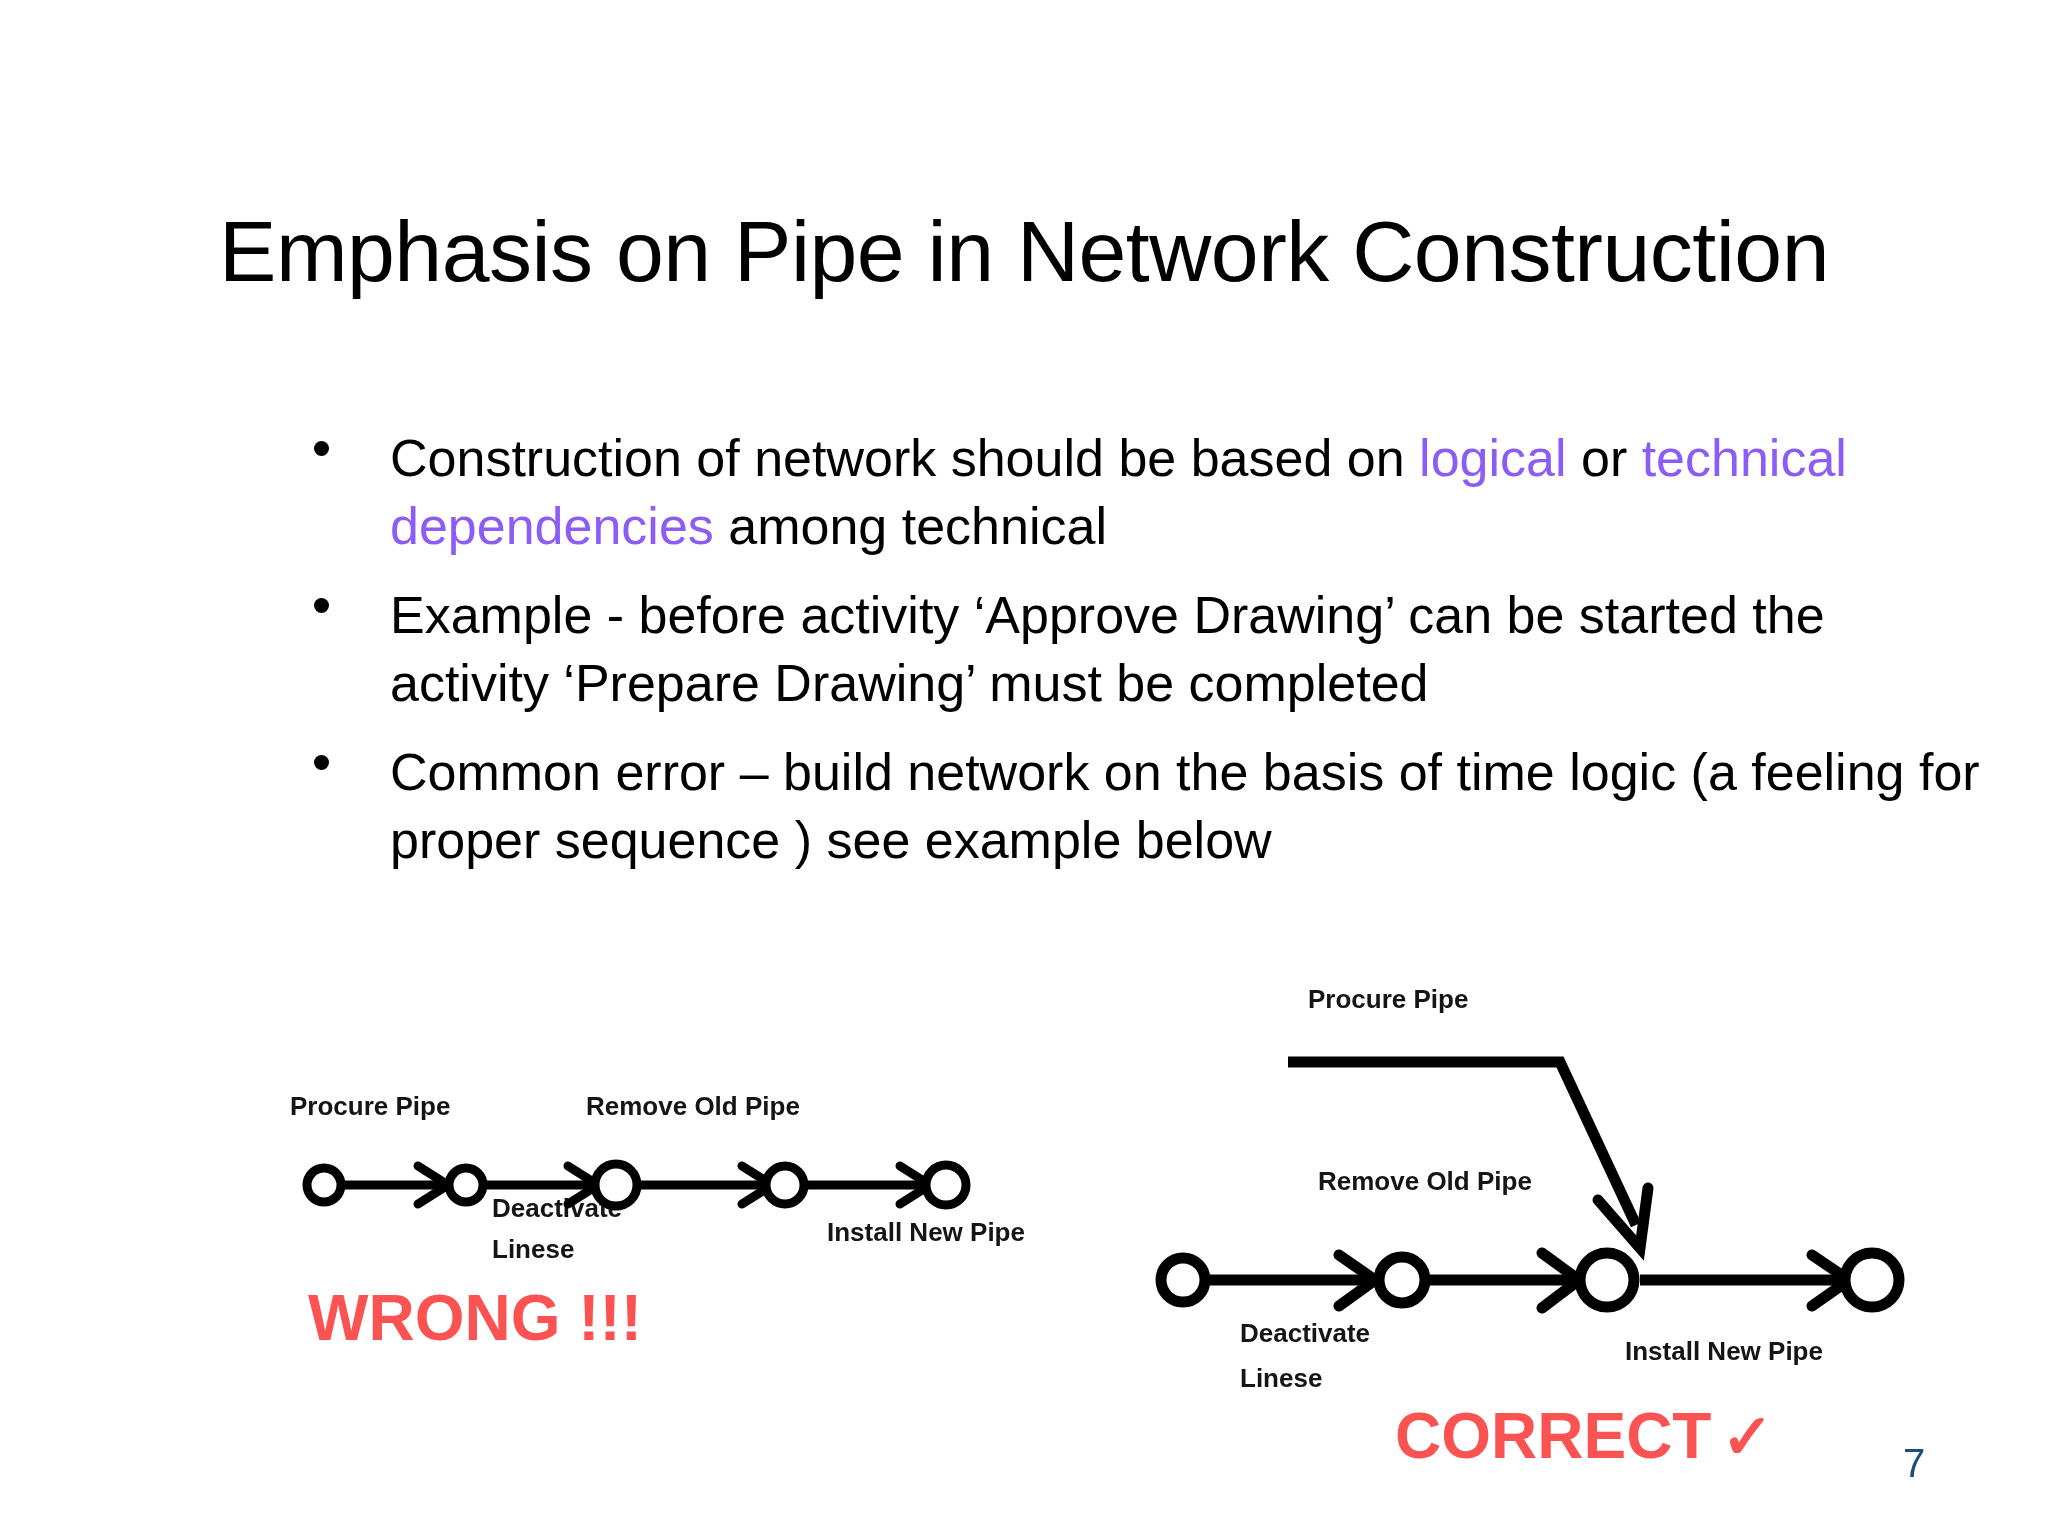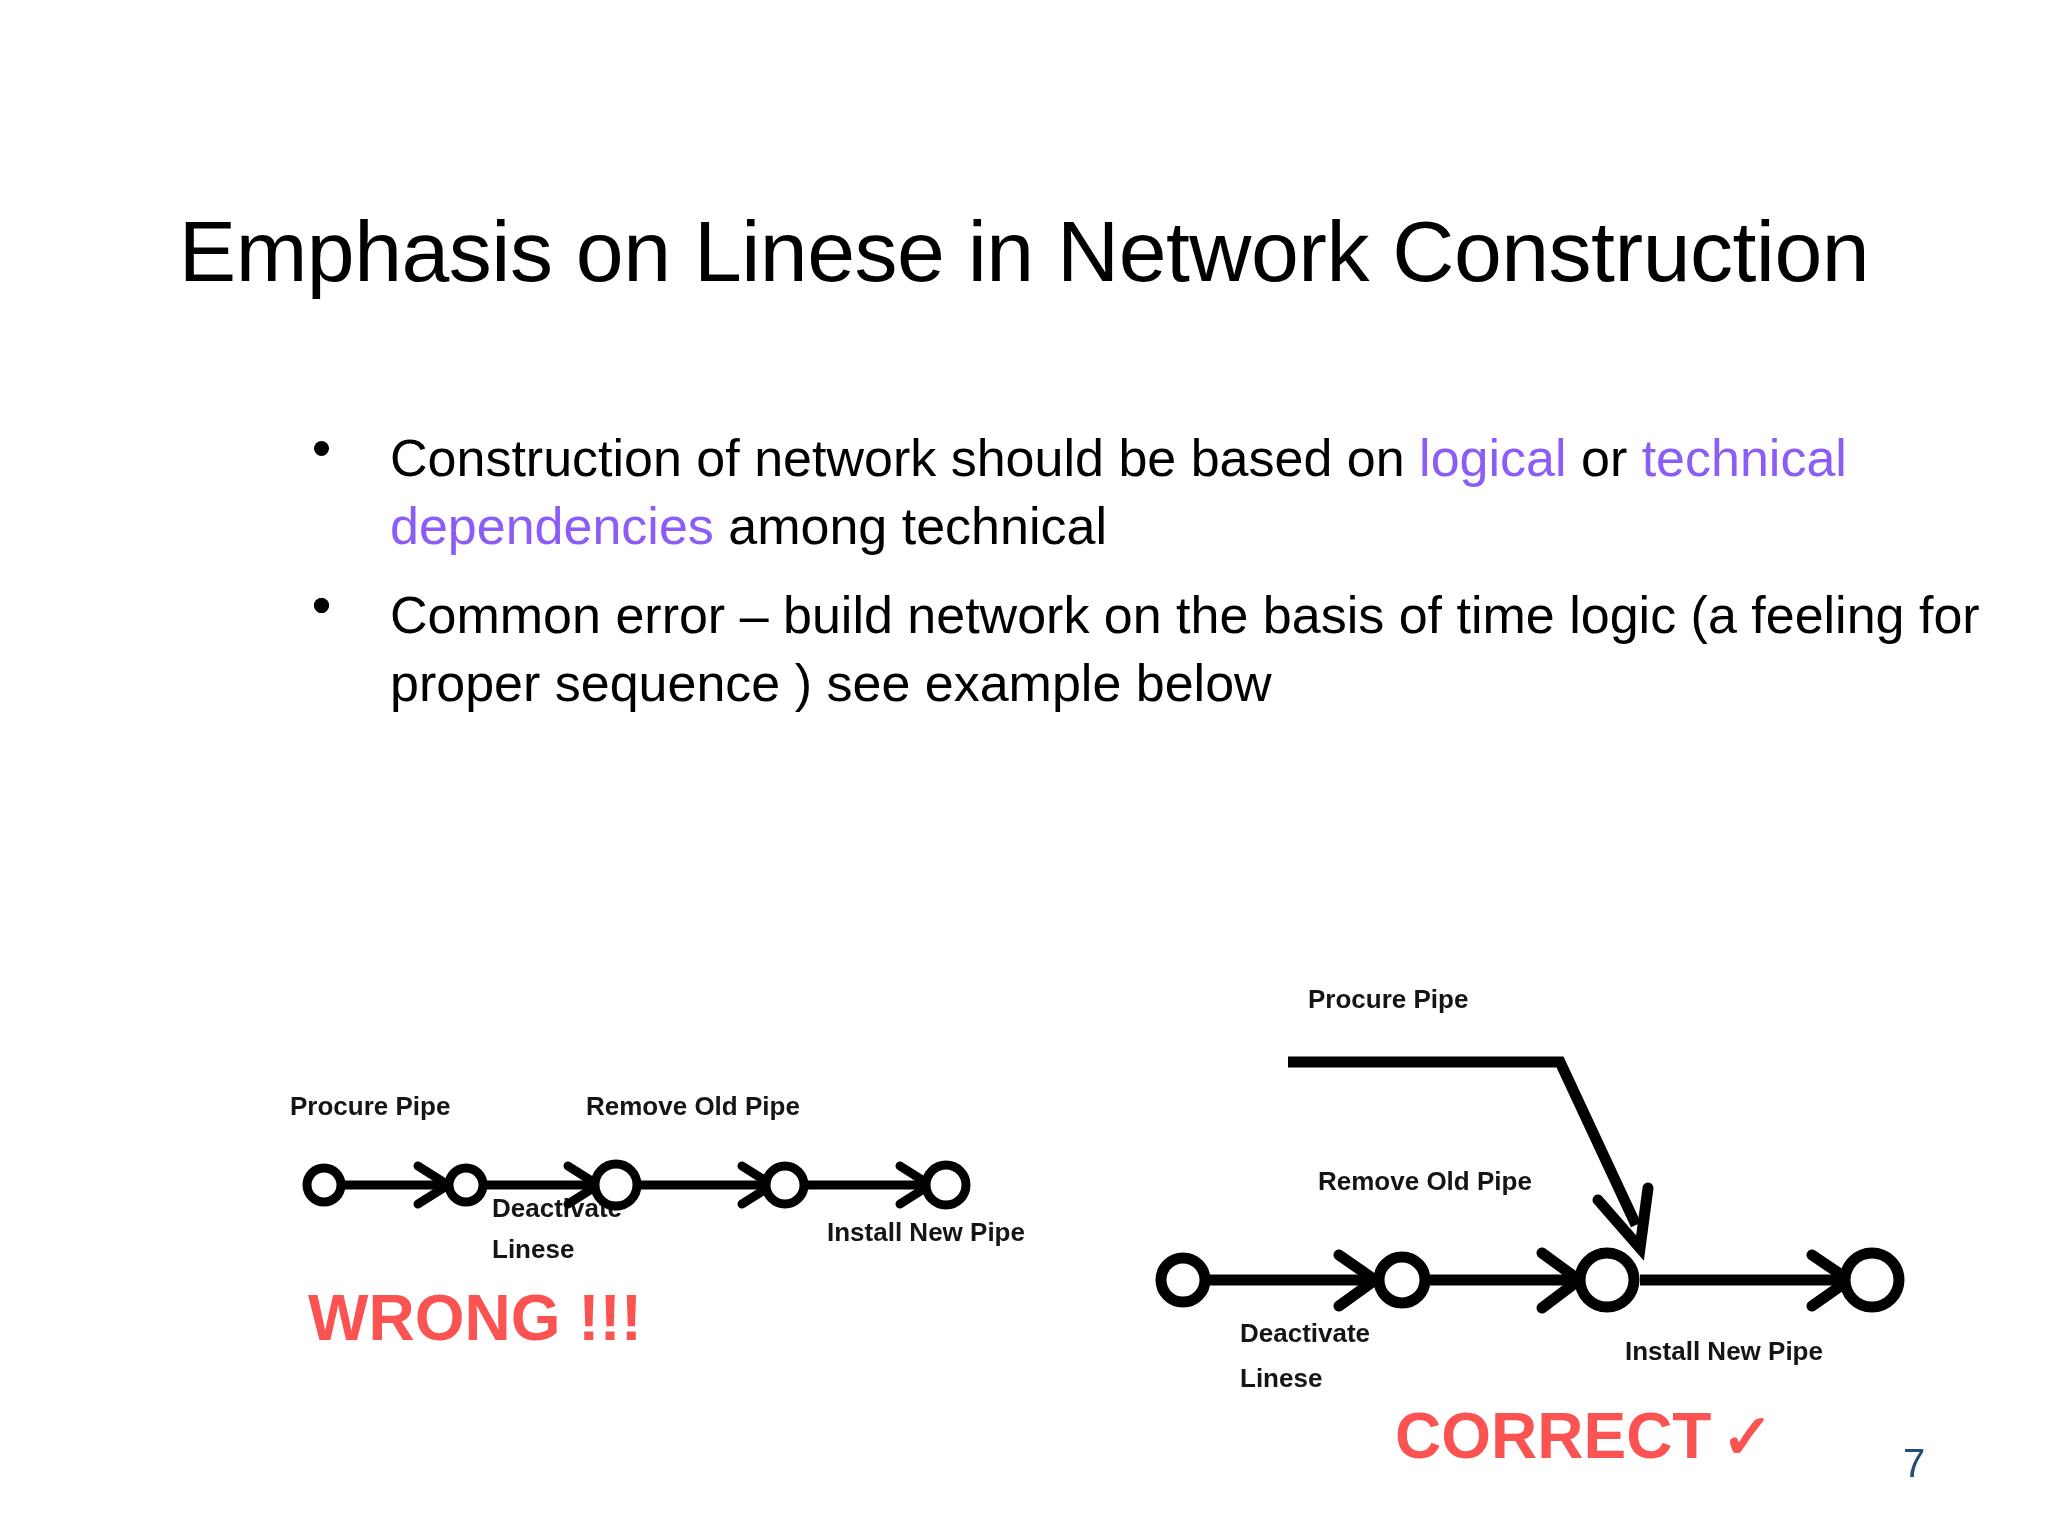--- a/index.html
+++ b/index.html
@@ -101,31 +101,32 @@
   .diagram-label {
     font-family: "Liberation Sans", sans-serif;
     font-weight: bold;
     font-size: 26px;
     fill: #151515;
   }
 </style>
 </head>
 <body>
 
-<div class="slide-title">Emphasis on Linese in Network Construction</div>
+<div class="slide-title">Emphasis on Pipe in Network Construction</div>
 
 <div class="bullets">
 
   <div class="bullet-row">
     <span class="bullet-dot"></span>
     <span>Construction of network should be based on </span><span class="hl">logical</span><span> or </span><span class="hl">technical dependencies</span><span> among technical</span>
   </div>
 
   <div class="bullet-row">
     <span class="bullet-dot"></span>
+    <span>Example -  before activity ‘Approve Drawing’ can be started the activity ‘Prepare Drawing’ must be completed</span>
   </div>
 
   <div class="bullet-row">
     <span class="bullet-dot"></span>
     <span>Common error – build network on the basis of time logic (a feeling for proper sequence ) see example below</span>
   </div>
 
 </div>
 
 <div class="diagram-area">

